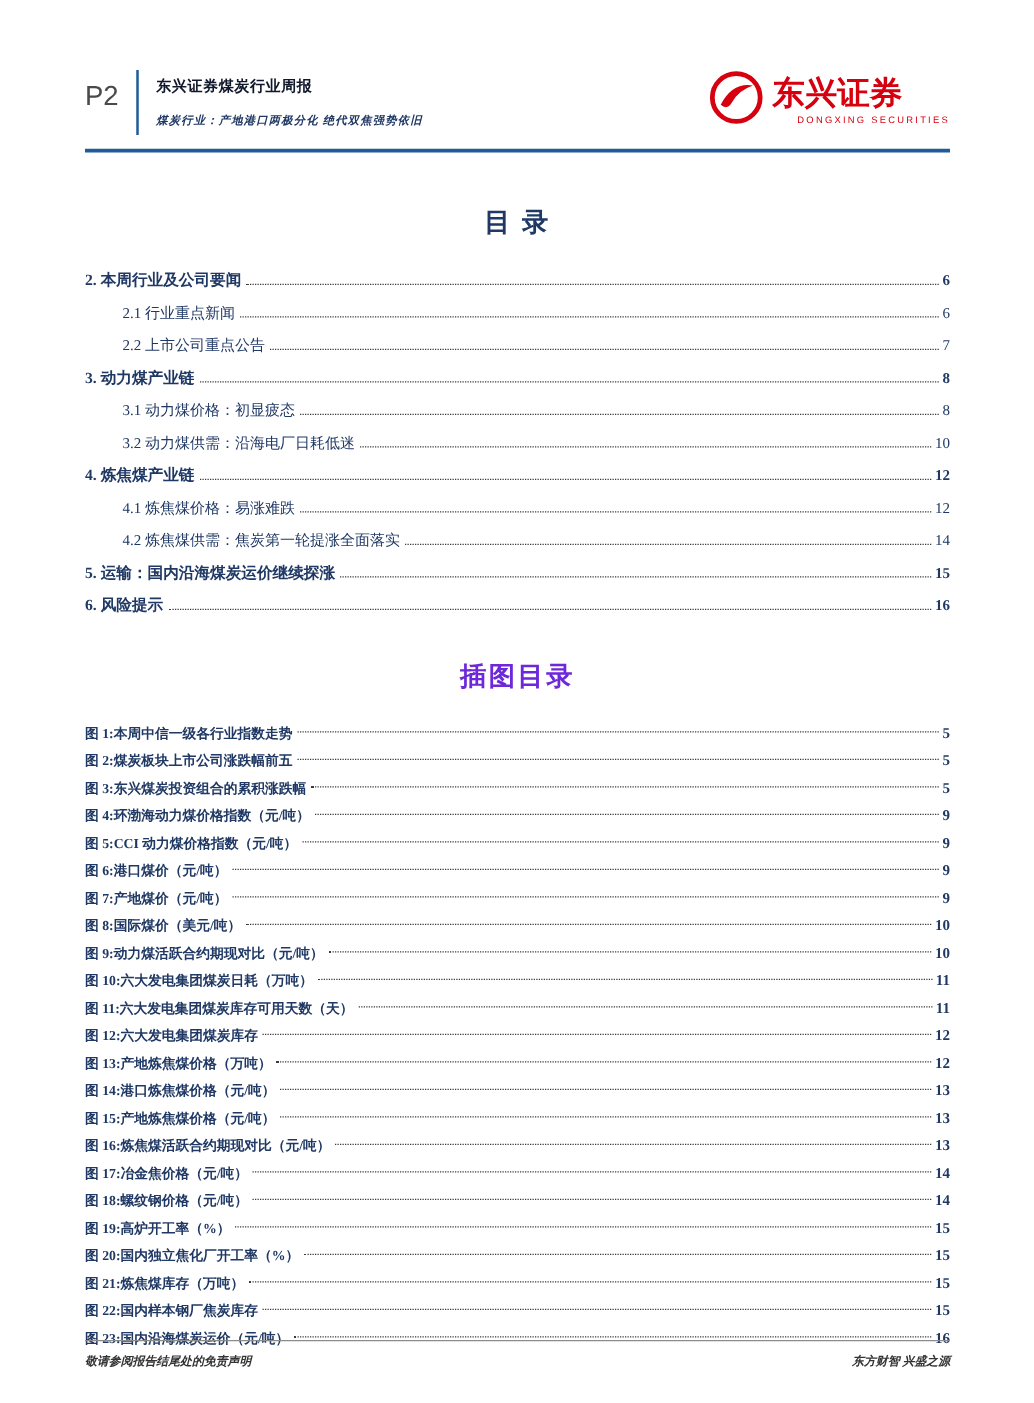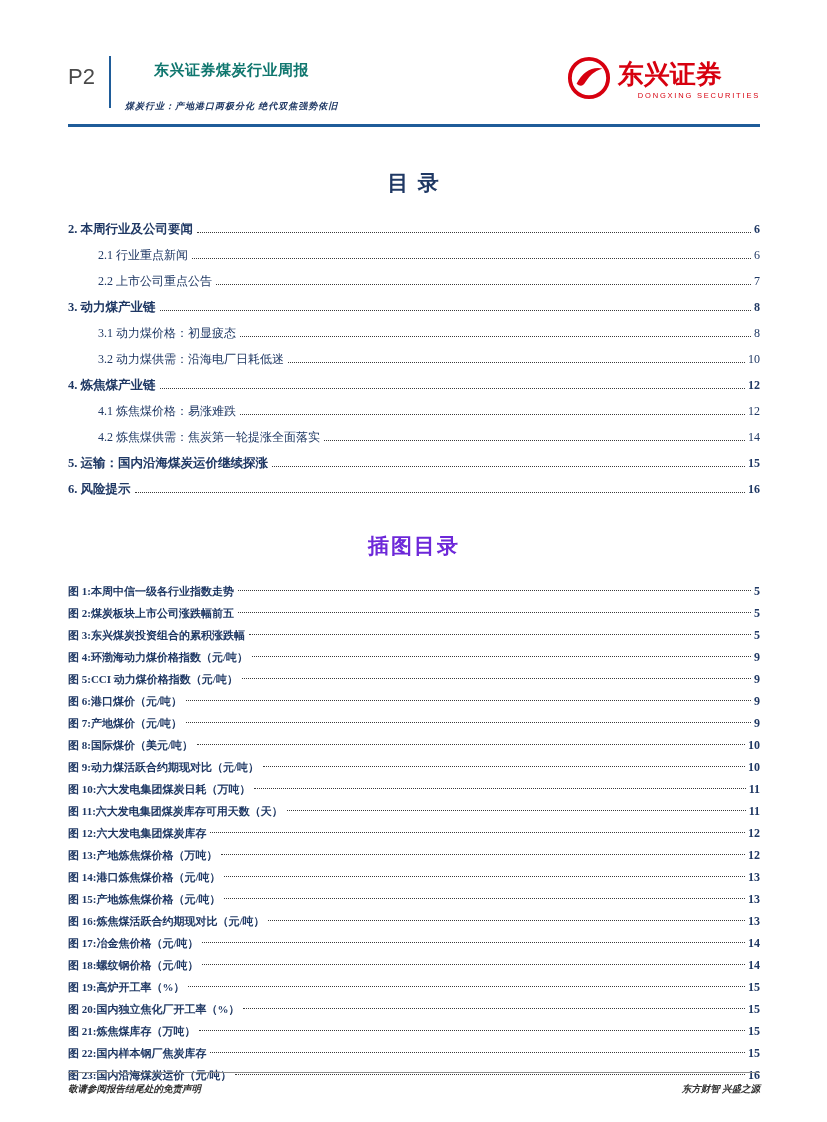--- a/index.html
+++ b/index.html
@@ -17,25 +17,25 @@
   
   .header { display: flex; justify-content: space-between; align-items: flex-start; }
   .header-left { display: flex; gap: 14px; }
   .page-num {
     font-size: 22px; color: #4a4a4a; padding-top: 8px;
     font-family: "Liberation Sans", sans-serif;
   }
   .vbar { width: 2px; background: #1f5c99; height: 52px; }
   .header-titles { padding-top: 5px; }
   .report-title {
-    font-size: 15px; font-weight: bold; color: #0f766e;
-    font-family: "Liberation Sans", sans-serif; letter-spacing: 0.5px; text-align: center;
+    font-size: 12px; font-weight: bold; color: #0f172a;
+    font-family: "Liberation Sans", sans-serif; letter-spacing: 0.5px;
   }
   .report-subtitle {
-    margin-top: 20px; font-size: 9px; font-style: italic; font-weight: bold;
+    margin-top: 12px; font-size: 9px; font-style: italic; font-weight: bold;
     color: #1f3864; letter-spacing: 1px;
   }
   .logo { display: flex; align-items: center; gap: 7px; }
   .logo-texts { display: flex; flex-direction: column; }
   .logo-cn { font-size: 26px; font-weight: bold; color: #d7000f; line-height: 1; font-family: "Liberation Sans", sans-serif; }
   .logo-en { font-size: 7.5px; color: #d7000f; letter-spacing: 1.8px; margin-top: 4px; font-family: "Liberation Sans", sans-serif; padding-left: 20px; }
   .header-rule { height: 3px; background: #1f5c99; margin-top: 11px; }
 
   
   .toc-title {

